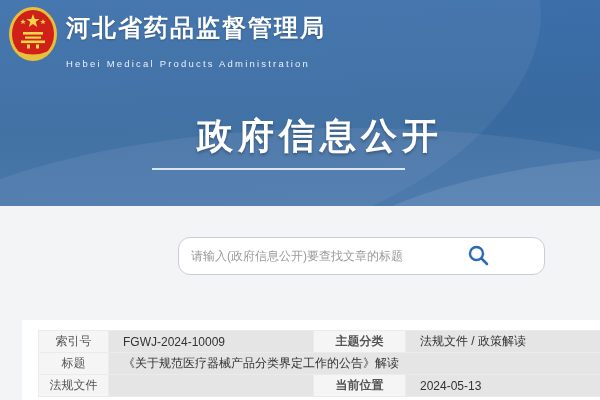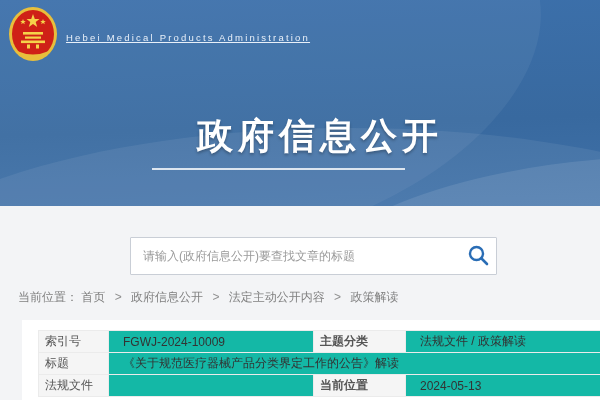--- a/index.html
+++ b/index.html
@@ -16,49 +16,49 @@
   .s2 { top:128px; left:-140px; width:980px; height:340px; background:rgba(255,255,255,0.07);
         border-radius:50%; }
   .s3 { top:158px; left:300px; width:640px; height:230px; background:rgba(255,255,255,0.10);
         border-radius:50%; transform:rotate(-4deg); }
 
   .brand { position:absolute; left:8px; top:6px; display:flex; align-items:flex-start; }
   .emblem { display:block; width:50px; height:57px; }
   .brand-text { margin-left:8px; padding-top:6px; }
   .org-cn { color:#ffffff; font-size:24px; font-weight:bold; letter-spacing:2px;
             text-shadow:0 1px 2px rgba(0,0,0,0.25); white-space:nowrap; }
-  .org-en { color:#e9f0f9; font-size:9.5px; letter-spacing:2.2px; margin-top:20px; white-space:nowrap;text-decoration:underline; }
+  .org-en { color:#e9f0f9; font-size:9.5px; letter-spacing:2.2px; margin-top:14px; white-space:nowrap; }
 
   .banner-title { position:absolute; top:112px; left:320px; transform:translateX(-50%);
                   color:#ffffff; font-size:36px; font-weight:bold; letter-spacing:5px;
                   white-space:nowrap; text-shadow:0 2px 3px rgba(0,0,0,0.28); }
   .banner-underline { position:absolute; top:168px; left:152px; width:253px; height:2px;
                       background:rgba(255,255,255,0.8); }
 
   
   .search-wrap { position:absolute; left:130px; top:237px; width:367px; height:38px; }
-  .search-input { width:100%; height:100%; border:1px solid #c9ced6; border-radius:1px;
+  .search-input { width:100%; height:100%; border:1px solid #c9ced6; border-radius:12px;
                   background:#ffffff; padding:0 40px 0 12px; font-size:12px; color:#333;
-                  outline:none; font-family:"Liberation Sans", sans-serif; }
+                  outline:none; font-family:"Liberation Sans", sans-serif;margin-left:48px; }
   .search-input::placeholder { color:#9a9a9a; }
   .search-btn { position:absolute; right:6px; top:6px; width:26px; height:26px; border:none;
                 background:transparent; cursor:pointer; padding:0; }
 
   .breadcrumb { position:absolute; left:18px; top:289px; font-size:12px; color:#808080;
                 white-space:nowrap; }
   .breadcrumb a { color:#808080; text-decoration:none; cursor:pointer; }
   .breadcrumb .sep { margin:0 6px; color:#909090; }
 
   .panel { position:absolute; left:22px; top:320px; width:610px; height:85px; background:#ffffff; }
   .doc-table { position:absolute; left:16px; top:10px; border-collapse:collapse;
                table-layout:fixed; width:580px; font-size:12px; }
   .doc-table td { border:1px solid #ebebeb; height:22px; padding:1px 6px; overflow:hidden;
                   white-space:nowrap; }
-  .doc-table td.lbl { background:#f5f5f5; color:#555; }
-  .doc-table td.val { background:#14b8a6; color:#333; text-align:left; padding-left:14px; }
+  .doc-table td.lbl { background:#f5f5f5; color:#555; text-align:center; }
+  .doc-table td.val { background:#e5e5e5; color:#333; text-align:left; padding-left:14px; }
   .c1 { width:70px; } .c2 { width:205px; } .c3 { width:92px;font-weight:bold; } .c4 { width:213px; }
 </style>
 </head>
 <body>
 
 <div class="screen">
 
   <div class="banner">
     <div class="swoosh s1"></div>
     <div class="swoosh s2"></div>
@@ -72,48 +72,39 @@
         <polygon fill="#f5d34a" points="15,13 15.8,15 17.8,15 16.2,16.3 16.8,18.3 15,17 13.2,18.3 13.8,16.3 12.2,15 14.2,15"></polygon>
         <polygon fill="#f5d34a" points="35,13 35.8,15 37.8,15 36.2,16.3 36.8,18.3 35,17 33.2,18.3 33.8,16.3 32.2,15 34.2,15"></polygon>
         <rect x="15" y="26" width="20" height="2.6" fill="#f5d34a"></rect>
         <rect x="17" y="30.5" width="16" height="2.2" fill="#f5d34a"></rect>
         <rect x="13" y="34.5" width="24" height="2.6" fill="#f5d34a"></rect>
         <rect x="19" y="38.5" width="3" height="4" fill="#f5d34a"></rect>
         <rect x="28" y="38.5" width="3" height="4" fill="#f5d34a"></rect>
         <path d="M9 45 Q25 52 41 45 L39 50 Q25 56 11 50 Z" fill="#e8bf3c"></path>
       </svg>
       <div class="brand-text">
+        <div class="org-cn">河北省药品监督管理局</div>
         <div class="org-en">Hebei Medical Products Administration</div>
       </div>
     </div>
 
     <div class="banner-title">政府信息公开</div>
     <div class="banner-underline"></div>
   </div>
 
   <div class="search-wrap">
     <input class="search-input" type="text" placeholder="请输入(政府信息公开)要查找文章的标题" style="">
     <button class="search-btn">
       <svg width="24" height="24" viewBox="0 0 24 24">
         <circle cx="10.5" cy="10.5" r="6.5" fill="none" stroke="#2a6db5" stroke-width="2.4"></circle>
         <line x1="15.5" y1="15.5" x2="21" y2="21" stroke="#2a6db5" stroke-width="2.6" stroke-linecap="round"></line>
       </svg>
     </button>
   </div>
 
-  <div class="breadcrumb">
-    <span>当前位置：</span>
-    <a>首页</a>
-    <span class="sep">&gt;</span>
-    <a>政府信息公开</a>
-    <span class="sep">&gt;</span>
-    <a>法定主动公开内容</a>
-    <span class="sep">&gt;</span>
-    <a>政策解读</a>
-  </div>
 
   <div class="panel">
     <table class="doc-table">
       <tbody>
           <tr>
         <td class="lbl c1">索引号</td>
         <td class="val c2">FGWJ-2024-10009</td>
         <td class="lbl c3">主题分类</td>
         <td class="val c4">法规文件 / 政策解读</td>
       </tr>

